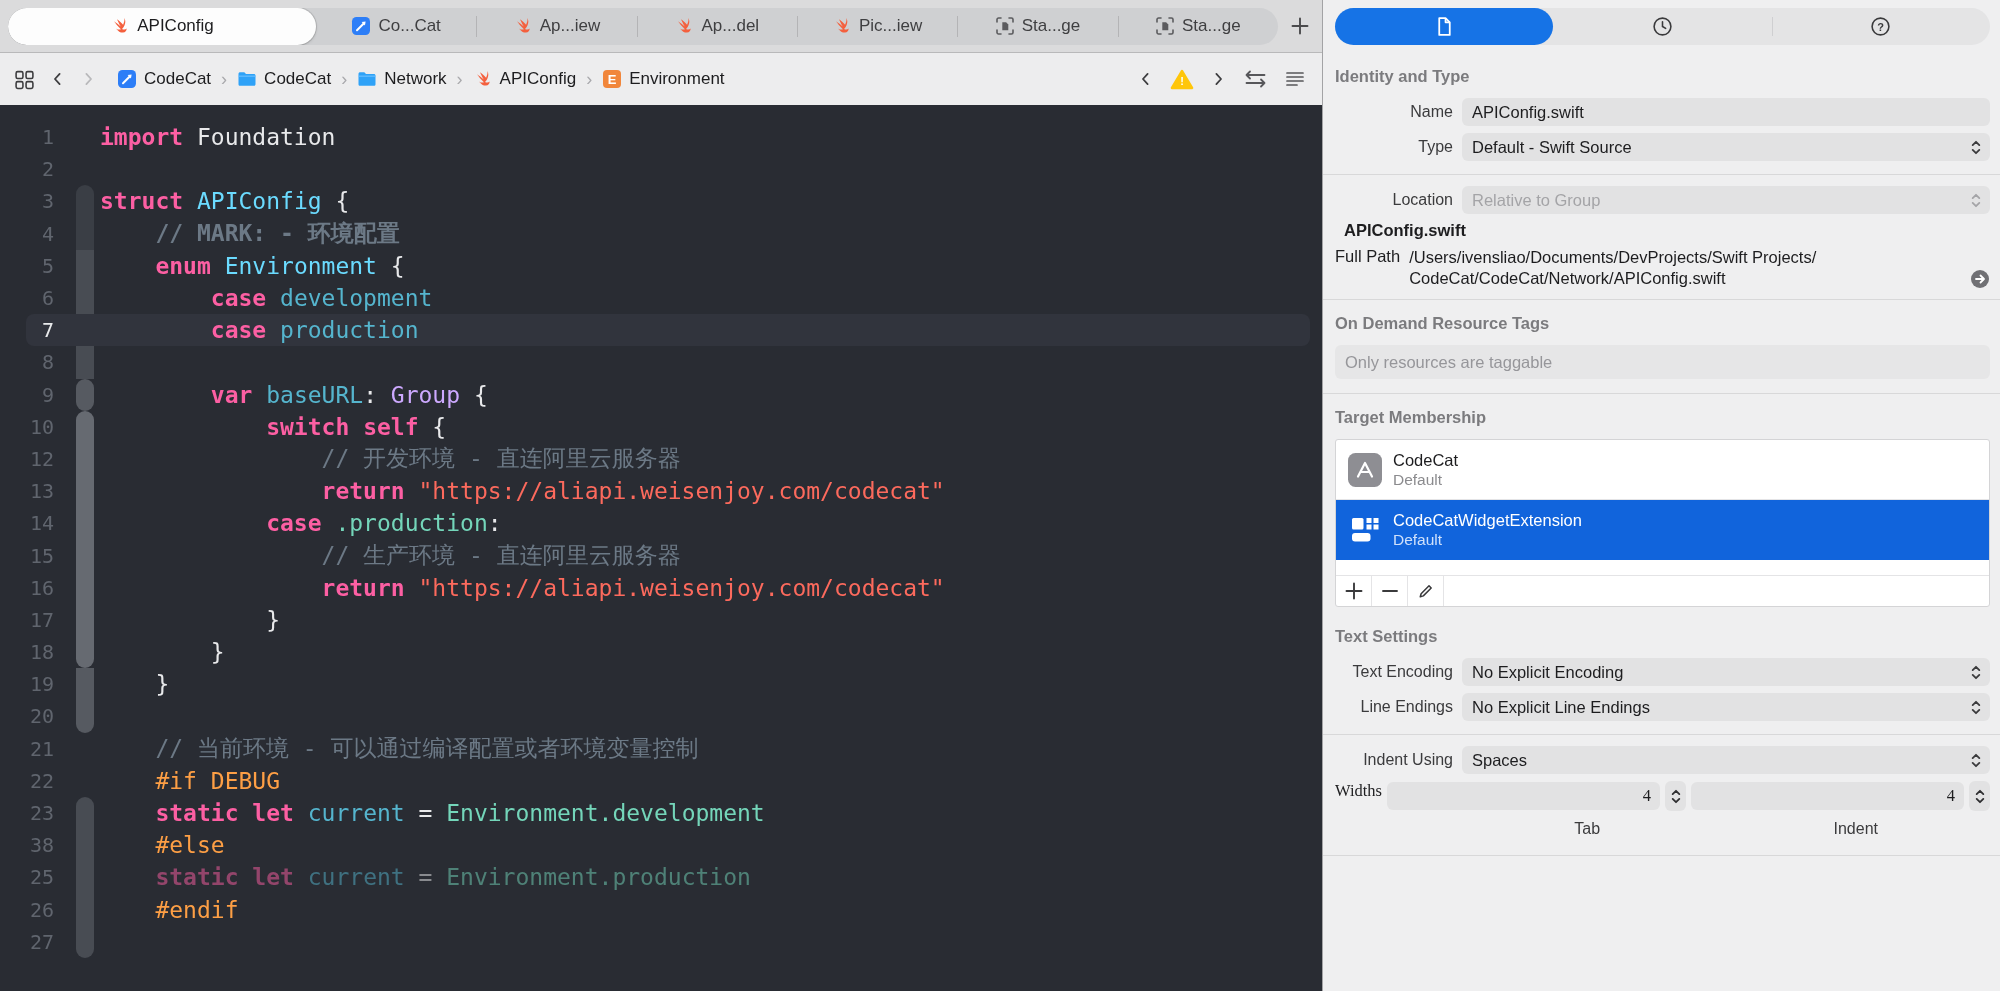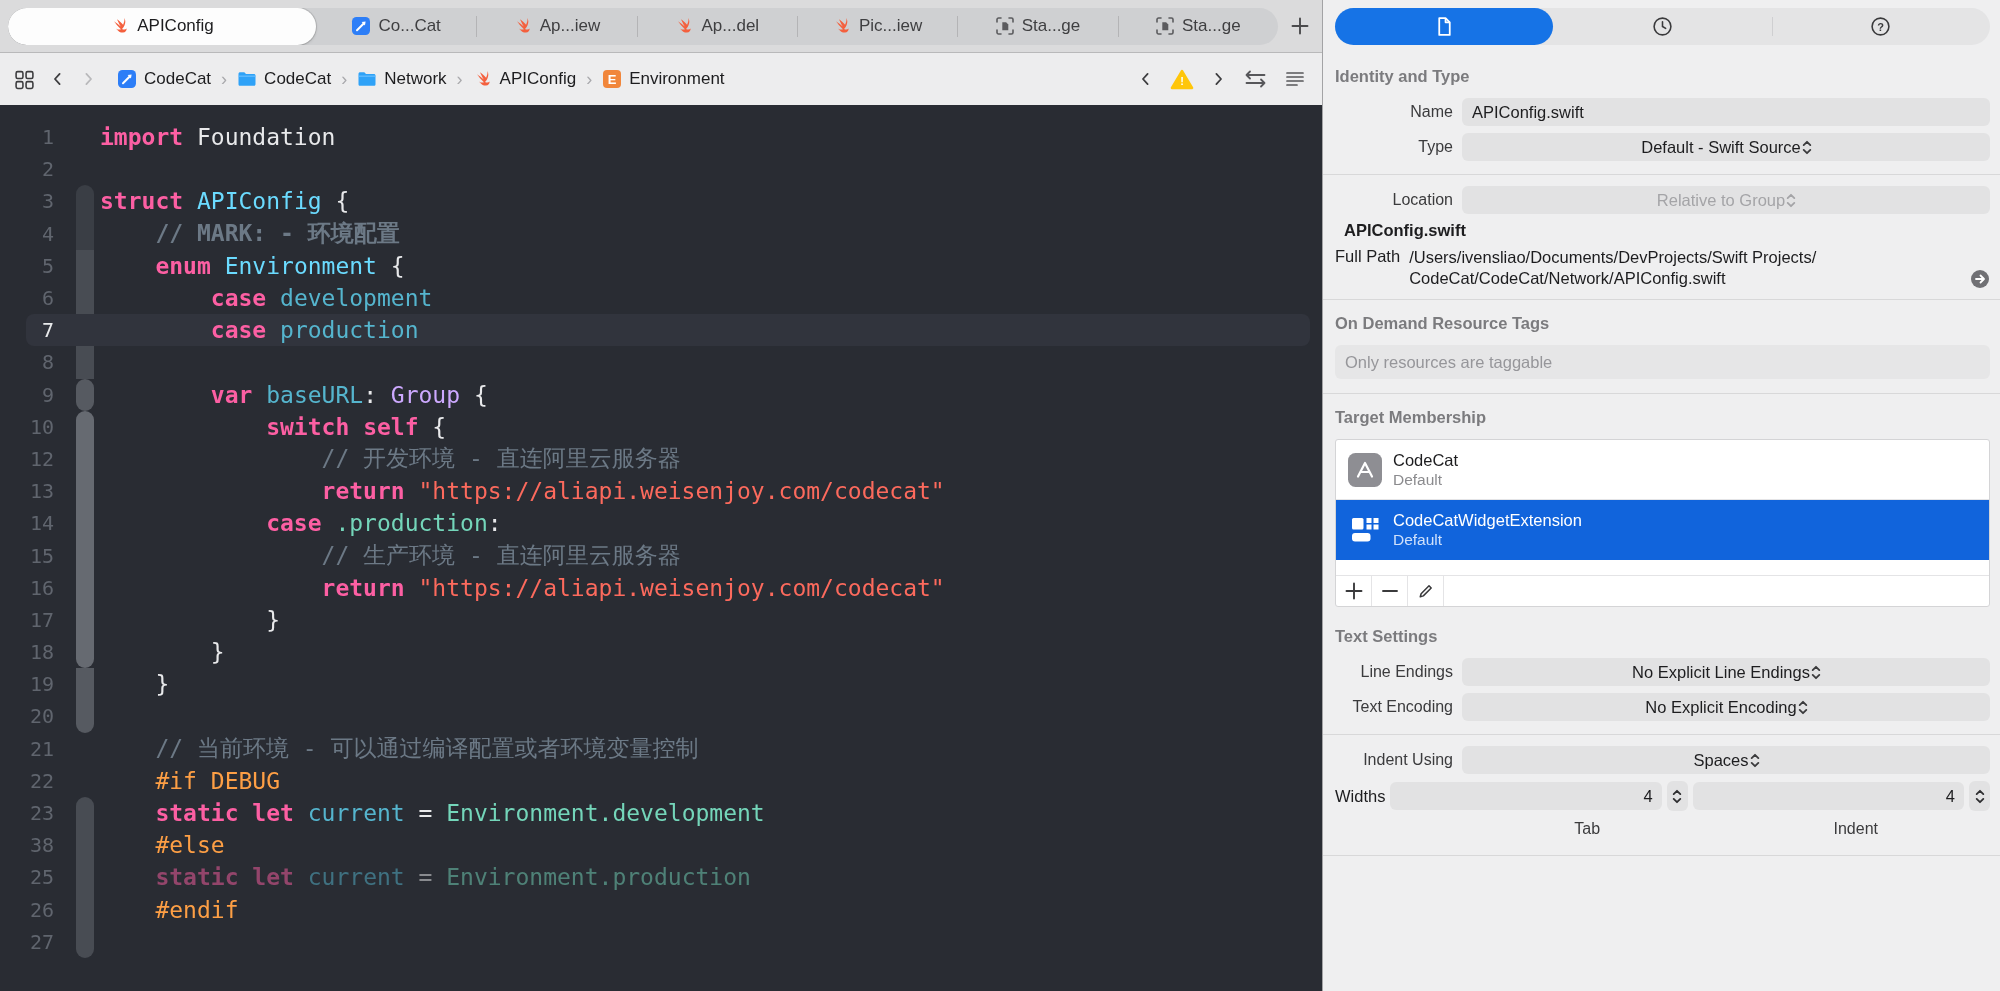--- a/index.html
+++ b/index.html
@@ -64,21 +64,21 @@
   .seg { flex:1 1 0; display:flex; align-items:center; justify-content:center; position:relative; }
   .seg.selected { background:#1673e6; border-radius:20px; }
   .seg.divided::before { content:""; position:absolute; left:0; top:9px; bottom:9px; width:1px; background:#cfcfd1; }
   .section-h { font-weight:700; color:#7b7b7e; padding:14px 10px 10px 12px; font-size:16.5px; }
   .hairline { height:1px; background:#d8d8d9; }
   .form { padding:2px 10px 10px 12px; display:flex; flex-direction:column; gap:7px; }
   .frow { display:flex; align-items:center; gap:9px; }
   .frow .lbl { width:118px; text-align:right; color:#3b3b3d; flex:0 0 auto; font-size:16px; }
   .field { flex:1 1 auto; height:28px; background:#e2e2e3; border-radius:6px;
     display:flex; align-items:center; padding:0 8px 0 10px; color:#1d1d1f; }
-  .field.dd { justify-content:center; }
+  .field.dd { justify-content:space-between; }
   .field.disabled { color:#a4a4a7; }
   .field .chev { color:#3b3b3d; } .field.disabled .chev { color:#a4a4a7; }
   .plainrow { display:flex; gap:9px; }
   .plainrow .val { flex:1 1 auto; }
   .filename { font-weight:600; }
   .fullpath { line-height:1.28; display:flex; }
   .fullpath .pathtext { flex:1 1 auto; }
   .gobtn { flex:0 0 auto; align-self:flex-end; margin-left:6px; }
   .bigfield { margin:2px 10px 14px 12px; height:34px; background:#e6e6e7; border-radius:6px;
     display:flex; align-items:center; padding-left:10px; color:#96969a; }
@@ -88,21 +88,21 @@
     border-bottom:1px solid #e4e4e6; }
   .t-row.selected { background:#1164dc; border-bottom-color:#1164dc; }
   .t-row .t-name { font-size:16.5px; color:#1d1d1f; }
   .t-row .t-sub { font-size:15.5px; color:#8b8b8e; margin-top:1px; }
   .t-row.selected .t-name { color:#ffffff; }
   .t-row.selected .t-sub { color:#cfe0fb; }
   .t-gap { height:16px; border-bottom:1px solid #e4e4e6; }
   .t-toolbar { height:30px; display:flex; align-items:center; }
   .t-btn { width:36px; height:100%; display:flex; align-items:center; justify-content:center;
     border-right:1px solid #e4e4e6; color:#3a3a3c; font-size:19px; }
-  .widths-row { display:flex; align-items:center; gap:5px; }
+  .widths-row { display:flex; align-items:flex-start; gap:5px;font-family:Liberation Serif, serif; }
   .wgroup { flex:1 1 0; display:flex; align-items:center; gap:5px; }
   .wfield { flex:1 1 auto; height:28px; background:#e2e2e3; border-radius:6px;
     display:flex; align-items:center; justify-content:flex-end; padding-right:9px; }
   .stepper { width:21px; height:30px; background:#e2e2e3; border-radius:6px;
     display:flex; align-items:center; justify-content:center; color:#2f2f31; }
   .captions { display:flex; margin-top:2px; }
   .captions .spacer { width:118px; flex:0 0 auto; }
   .cap { flex:1 1 0; text-align:center; color:#3b3b3d; font-size:16px; }
 </style>
 </head>
@@ -538,34 +538,34 @@
             <svg width="19" height="19" viewBox="0 0 20 20" fill="none" stroke="#3a3a3c" stroke-width="1.6" stroke-linejoin="round">
               <path d="M4.5 15.5l.9-3.2 8.3-8.3 2.3 2.3-8.3 8.3z"></path>
             </svg>
           </span>
       </div>
     </div>
 
     <div class="section-h">Text Settings</div>
     <div class="form">
       <div class="frow">
+        <span class="lbl">Text Encoding</span>
+        <div class="field dd">
+          <span>No Explicit Encoding</span>
+          <span class="icon chev">
+              <svg width="12" height="19" viewBox="0 0 12 20" fill="none" stroke="currentColor" stroke-width="1.9" stroke-linecap="round" stroke-linejoin="round">
+                <path d="M2.5 7.5L6 4l3.5 3.5M2.5 12.5L6 16l3.5-3.5"></path>
+              </svg>
+            </span>
+        </div>
+      </div>
+      <div class="frow">
         <span class="lbl">Line Endings</span>
         <div class="field dd">
           <span>No Explicit Line Endings</span>
-          <span class="icon chev">
-              <svg width="12" height="19" viewBox="0 0 12 20" fill="none" stroke="currentColor" stroke-width="1.9" stroke-linecap="round" stroke-linejoin="round">
-                <path d="M2.5 7.5L6 4l3.5 3.5M2.5 12.5L6 16l3.5-3.5"></path>
-              </svg>
-            </span>
-        </div>
-      </div>
-      <div class="frow">
-        <span class="lbl">Text Encoding</span>
-        <div class="field dd">
-          <span>No Explicit Encoding</span>
           <span class="icon chev">
               <svg width="12" height="19" viewBox="0 0 12 20" fill="none" stroke="currentColor" stroke-width="1.9" stroke-linecap="round" stroke-linejoin="round">
                 <path d="M2.5 7.5L6 4l3.5 3.5M2.5 12.5L6 16l3.5-3.5"></path>
               </svg>
             </span>
         </div>
       </div>
       <div class="hairline" style="margin:6px -10px 4px -12px"></div>
       <div class="frow">
         <span class="lbl">Indent Using</span>

